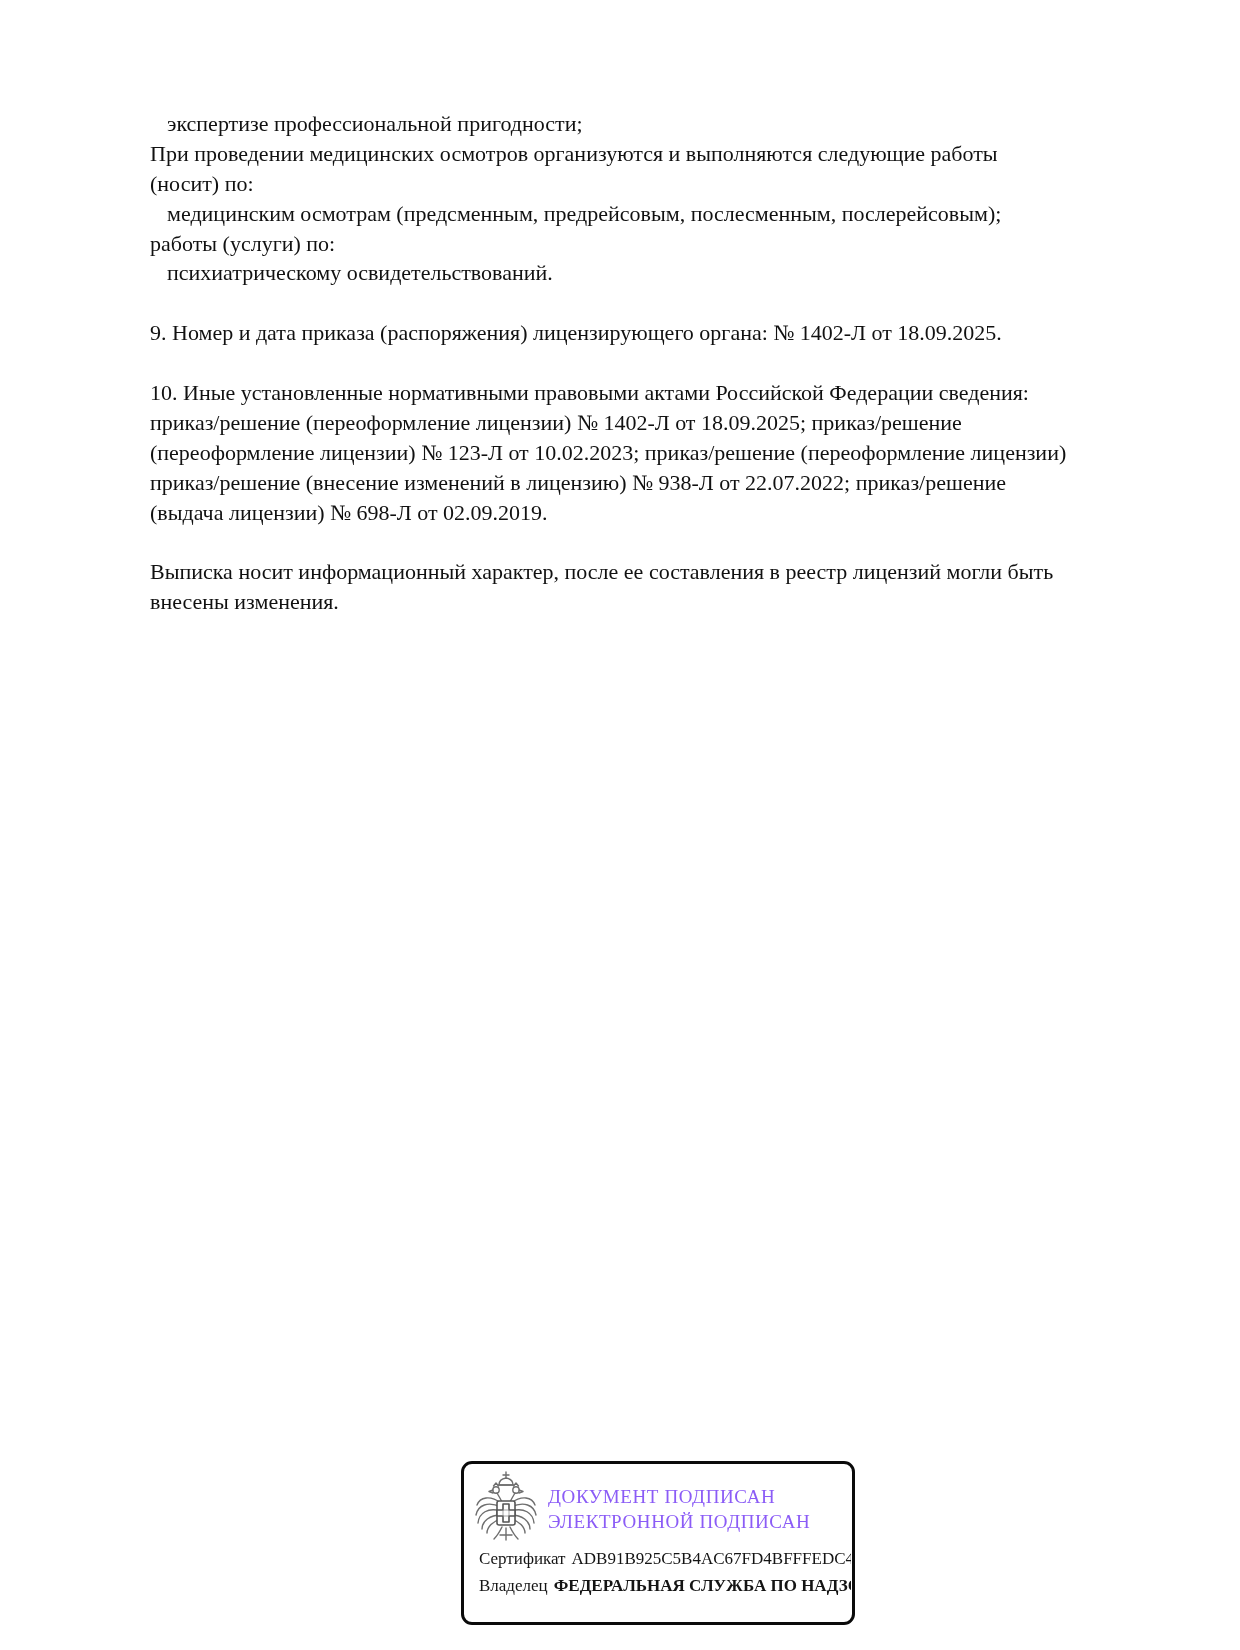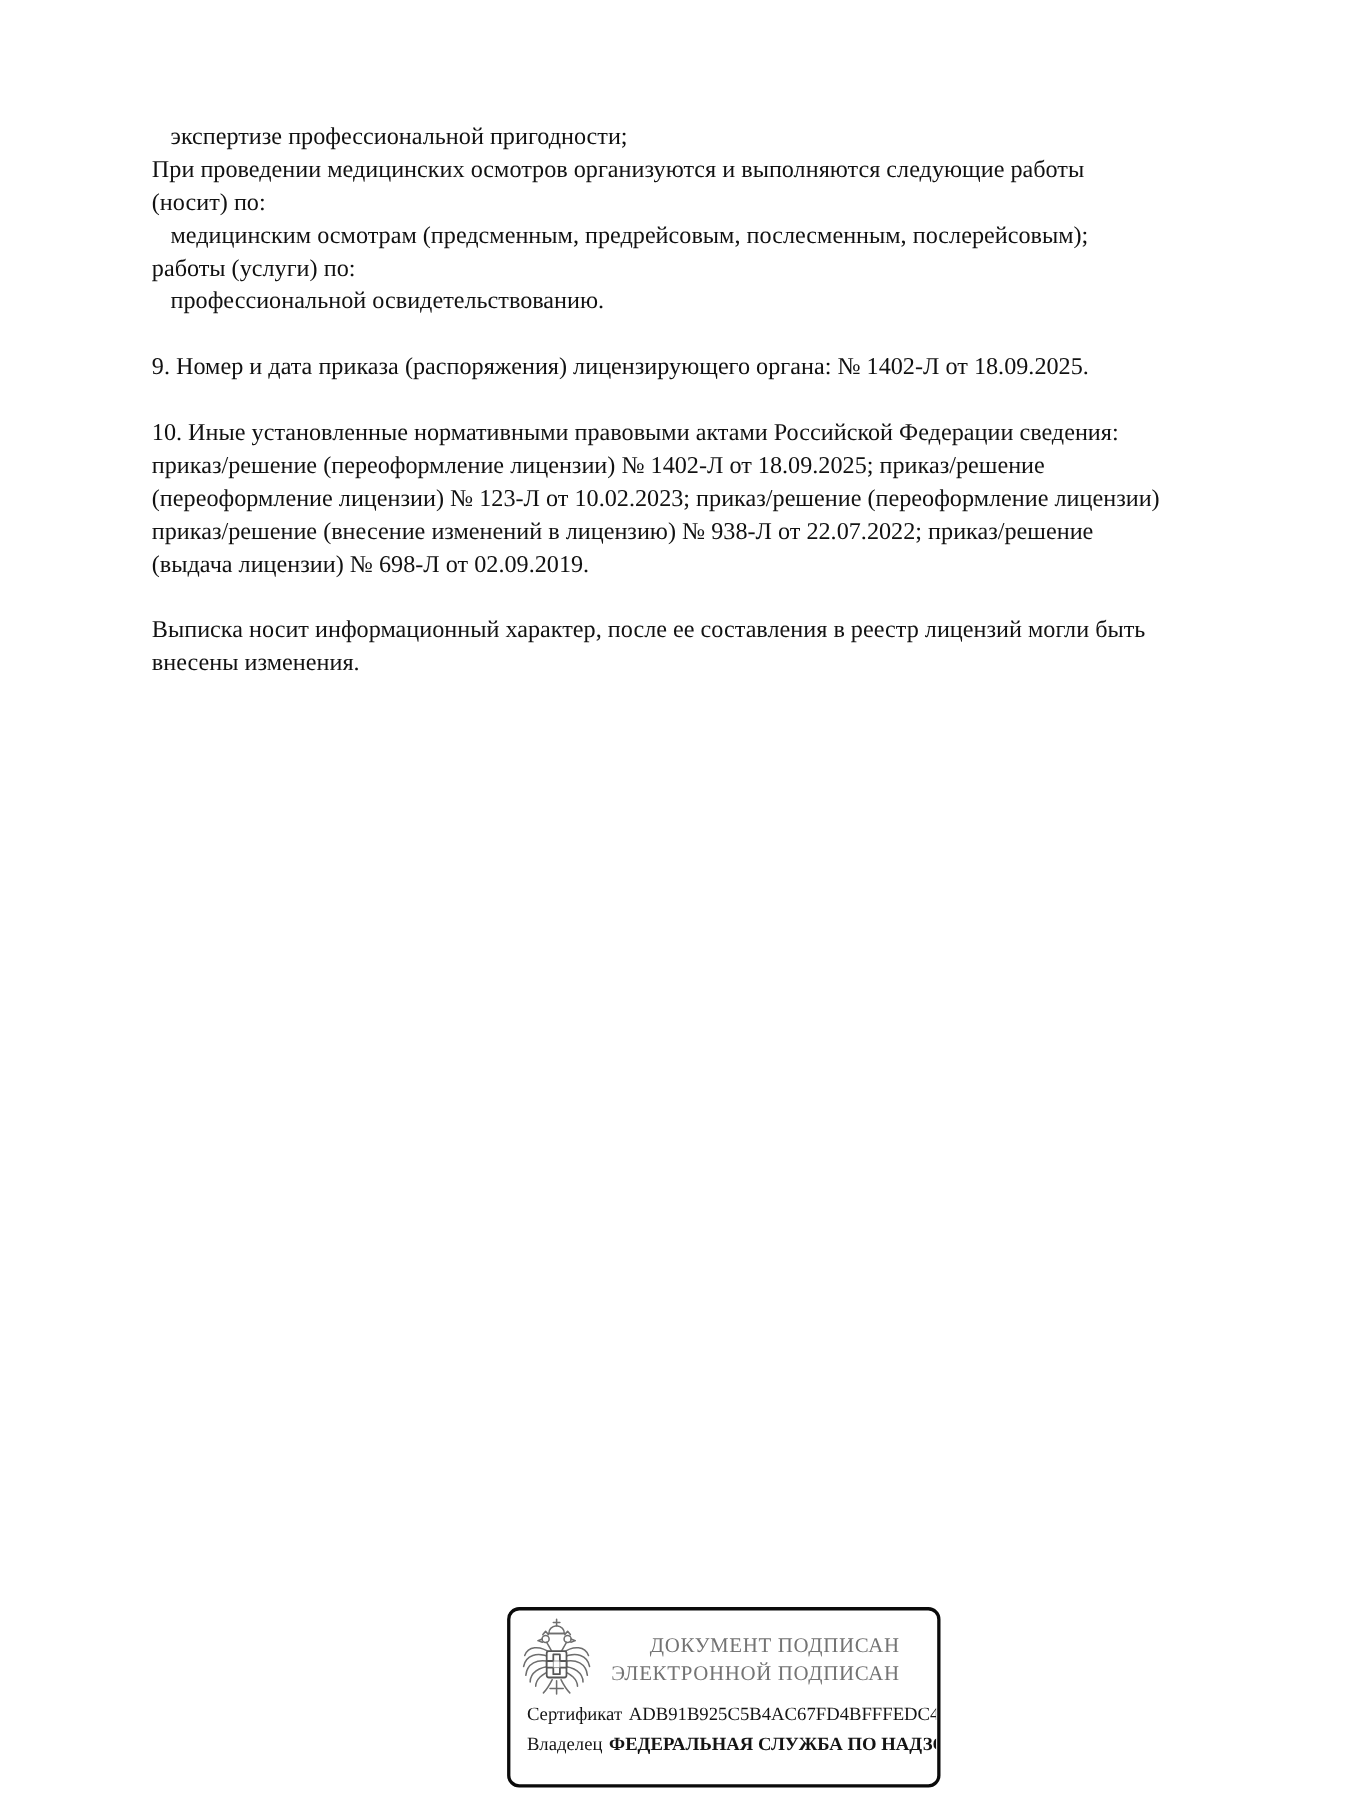--- a/index.html
+++ b/index.html
@@ -12,21 +12,21 @@
     width: 1240px;
     height: 1650px;
     background: #ffffff;
     overflow: hidden;
     font-family: "Liberation Serif", "DejaVu Serif", serif;
     color: #111111;
   }
   
   .doc-text {
     position: absolute;
-    left: 138px;
+    left: 150px;
     top: 109px;
     width: 1010px;
     font-size: 22px;
     line-height: 29.9px;
   }
   .para { margin: 0 0 29.9px 0; }
   .para:last-child { margin-bottom: 0; }
   .line {
     white-space: pre;
     height: 29.9px;
@@ -49,25 +49,25 @@
     left: 10px;
     top: 7px;
     width: 64px;
     height: 74px;
   }
   .stamp .stamp-title {
     position: absolute;
     left: 84px;
     right: 34px;
     top: 20px;
-    text-align: right;
+    text-align: left;
     font-size: 19px;
     line-height: 25px;
     letter-spacing: 0.6px;
-    color: #737373;
+    color: #8b5cf6;
     white-space: nowrap;
   }
   .stamp .stamp-line {
     position: absolute;
     left: 15px;
     right: 1px;
     font-size: 17px;
     line-height: 22px;
     color: #141414;
     white-space: nowrap;
@@ -85,21 +85,21 @@
 <div class="page">
 
   <div class="doc-text">
 
     <div class="para">
       <div class="line indent">экспертизе профессиональной пригодности;</div>
       <div class="line">При проведении медицинских осмотров организуются и выполняются следующие работы</div>
       <div class="line">(носит) по:</div>
       <div class="line indent">медицинским осмотрам (предсменным, предрейсовым, послесменным, послерейсовым);</div>
       <div class="line">работы (услуги) по:</div>
-      <div class="line indent">профессиональной освидетельствованию.</div>
+      <div class="line indent">психиатрическому освидетельствований.</div>
     </div>
 
     <div class="para">
       <div class="line">9. Номер и дата приказа (распоряжения) лицензирующего органа: № 1402-Л от 18.09.2025.</div>
     </div>
 
     <div class="para">
       <div class="line">10. Иные установленные нормативными правовыми актами Российской Федерации сведения:</div>
       <div class="line">приказ/решение (переоформление лицензии) № 1402-Л от 18.09.2025; приказ/решение</div>
       <div class="line">(переоформление лицензии) № 123-Л от 10.02.2023; приказ/решение (переоформление лицензии)</div>

